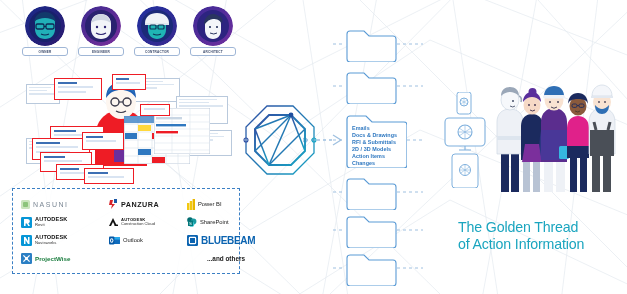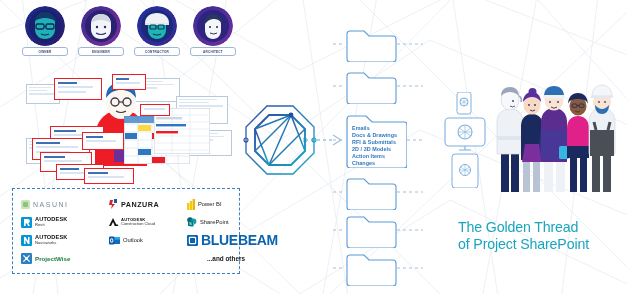--- a/index.html
+++ b/index.html
@@ -65,21 +65,21 @@
   .logo-grid{position:absolute;inset:6px 6px 6px 8px;display:grid;
       grid-template-columns:88px 78px 58px;grid-template-rows:repeat(4,1fr);align-items:center;}
   .logo{display:flex;align-items:center;gap:3px;height:16px;}
   .logo-mark{flex:0 0 auto;display:flex;align-items:center;justify-content:center;}
   .logo-txt{display:flex;flex-direction:column;justify-content:center;line-height:1;}
   .logo-txt .t1{font-size:5.6px;font-weight:bold;color:#111;letter-spacing:.15px;white-space:nowrap;}
   .logo-txt .t2{font-size:4.2px;color:#333;margin-top:.8px;white-space:nowrap;}
   .nasuni-txt{font-size:7px;color:#7b8794;letter-spacing:1.5px;font-weight:normal;}
   .panzura-txt{font-size:7.2px;color:#1a1a1a;letter-spacing:.5px;font-weight:bold;}
   .procore-txt{font-size:8.4px;font-weight:bold;letter-spacing:-.2px;}
-  .bluebeam-txt{font-size:14px;font-weight:bold;color:#0b63b0;letter-spacing:-.3px;}
+  .bluebeam-txt{font-size:10px;font-weight:bold;color:#0b63b0;letter-spacing:-.3px;}
   .projectwise-txt{font-size:6.2px;font-weight:bold;color:#1a7d3e;}
   .ms-txt{font-size:5.8px;color:#222;}
   .acc-t1{font-size:4.1px;font-weight:bold;color:#111;letter-spacing:.2px;}
   .acc-t2{font-size:4px;color:#333;}
   .and-others{grid-column:3;justify-self:end;align-self:center;
       font-size:6.4px;font-weight:bold;color:#1a1a1a;white-space:nowrap;}
 </style>
 </head>
 <body>
 
@@ -509,21 +509,21 @@
         <path d="M104 18h22v2h-22z" fill="#e2e8f0"></path>
         <path d="M108 27q7 8 14 0c0 6-3 9-7 9s-7-3-7-9z" fill="#2f6fb5"></path>
         <circle cx="112" cy="24" r="0.9" fill="#4a4458"></circle>
           <circle cx="118" cy="24" r="0.9" fill="#4a4458"></circle>
       </g>
     </svg>
   </div>
 
   <div class="tagline">
     <div>The Golden Thread</div>
-    <div>of Project SharePoint</div>
+    <div>of Action Information</div>
   </div>
 
   <div class="logos">
     <div class="logo-grid">
 
       <div class="logo">
         <span class="logo-mark">
           <svg width="9" height="9" viewBox="0 0 9 9">
               <rect x="0" y="0" width="9" height="9" rx="1.6" fill="#c9e4bd"></rect>
           <rect x="2" y="2" width="5" height="5" rx="1" fill="#8cc47c"></rect>

